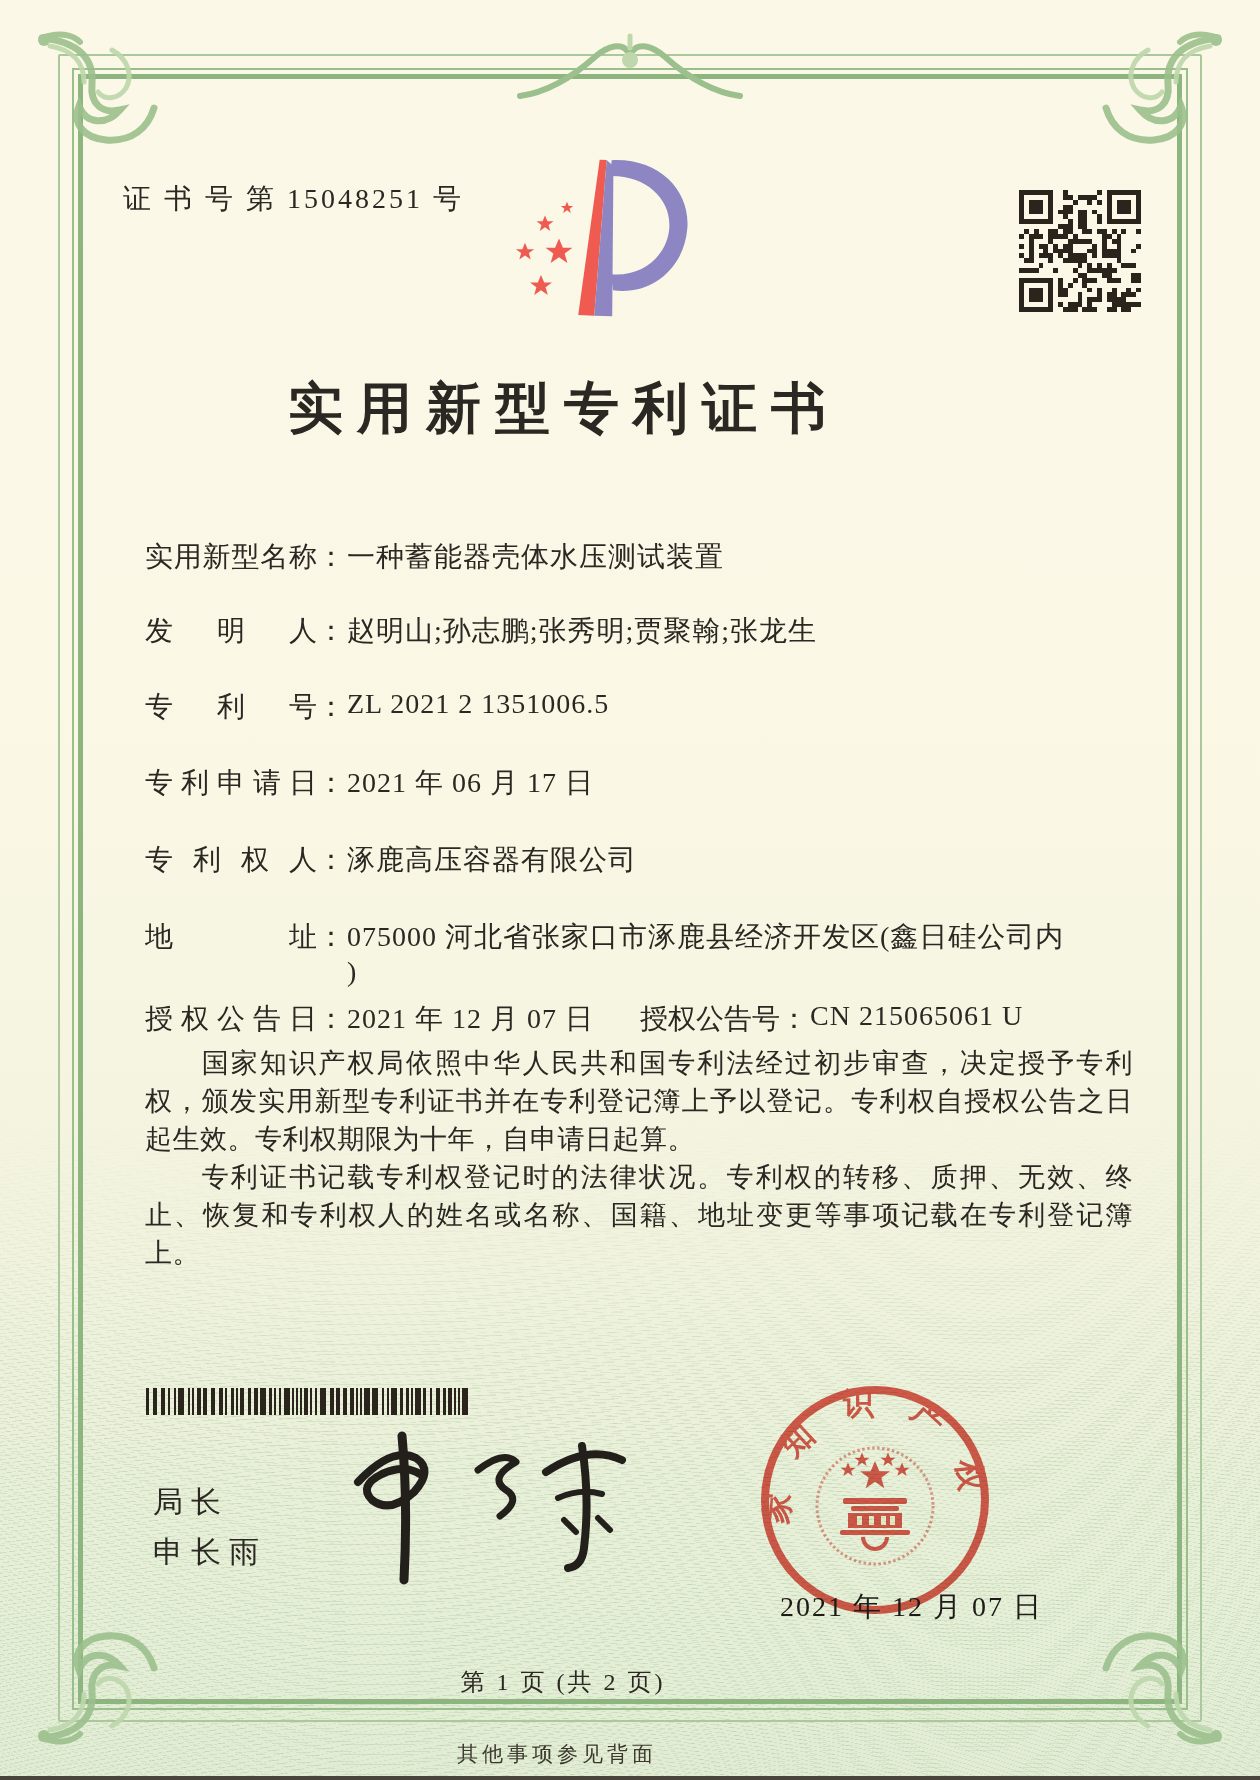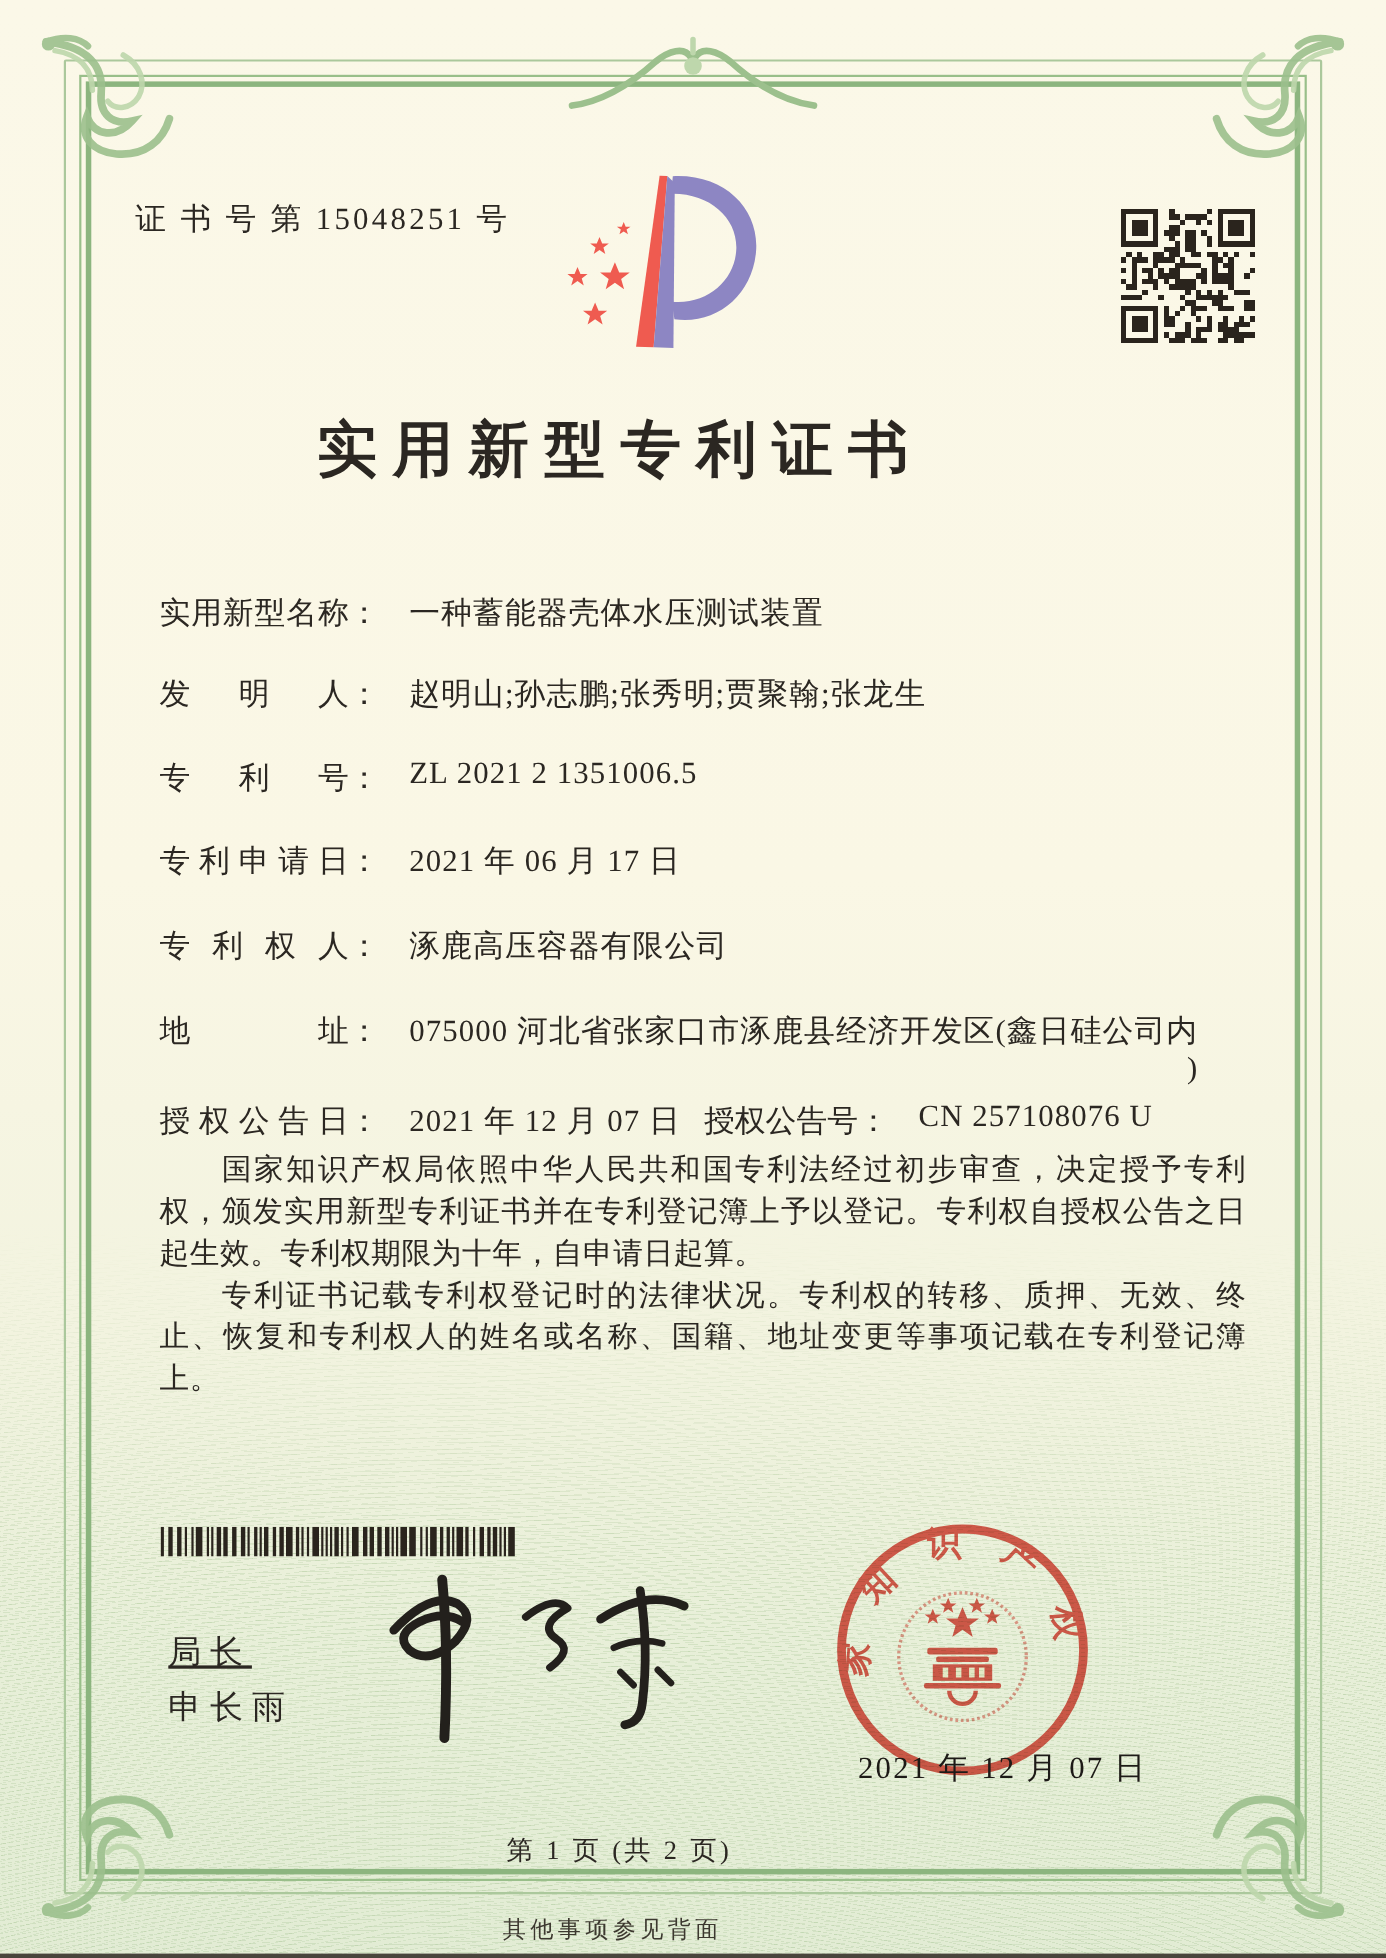--- a/index.html
+++ b/index.html
@@ -36,29 +36,29 @@
   .cert-no{position:absolute;left:123px;top:180px;font-size:28px;letter-spacing:3px;}
   .logo{position:absolute;left:505px;top:146px;width:200px;height:172px;}
   .qr{position:absolute;left:1019px;top:190px;width:122px;height:122px;}
   .title{
     position:absolute;left:60px;right:206px;top:372px;
     text-align:center;font-size:55px;font-weight:700;letter-spacing:14px;text-indent:14px;font-family:Liberation Mono, monospace;
   }
   .frow{position:absolute;left:145px;right:120px;font-size:28px;}
   .flabel{display:inline-block;width:172px;text-align:justify;text-align-last:justify;vertical-align:top;}
   .fcolon{vertical-align:top;}
-  .fvalue{display:inline-block;margin-left:27px;vertical-align:top;white-space:pre-line;max-width:770px;letter-spacing:1px;text-align:right;}
+  .fvalue{display:inline-block;margin-left:2px;vertical-align:top;white-space:pre-line;max-width:770px;letter-spacing:1px;}
   .fpair2{position:absolute;left:495px;top:0;}
   .paras{
     position:absolute;left:145px;top:1044px;width:988px;
     font-size:27px;line-height:38px;letter-spacing:.5px;text-align:justify;
   }
   .paras p{margin:0;text-indent:2.1em;}
   .barcode{position:absolute;left:146px;top:1388px;width:324px;height:27px;}
-  .signer-title{position:absolute;left:153px;top:1482px;font-size:30px;letter-spacing:8px;text-decoration:underline;}
+  .signer-title{position:absolute;left:153px;top:1482px;font-size:30px;letter-spacing:8px;}
   .signer-name{position:absolute;left:153px;top:1532px;font-size:30px;letter-spacing:8px;}
   .signature{position:absolute;left:330px;top:1420px;width:310px;height:175px;}
   .seal{position:absolute;left:757px;top:1382px;width:236px;height:236px;mix-blend-mode:multiply;opacity:.94;}
   .seal-date{position:absolute;left:780px;top:1588px;font-size:28px;color:#1d1a17;letter-spacing:2px;z-index:5;}
   .page-num{position:absolute;left:60px;right:194px;top:1666px;text-align:center;font-size:24px;letter-spacing:3px;}
   .back-note{position:absolute;left:60px;right:206px;top:1740px;text-align:center;font-size:21px;letter-spacing:4px;color:#3c382f;}
 </style>
 </head>
 <body>
 
@@ -350,21 +350,21 @@
   <div class="frow" style="top:841px">
     <span class="flabel">专利权人</span><span class="fcolon">：</span><span class="fvalue">涿鹿高压容器有限公司</span>
   </div>
   <div class="frow" style="top:918px">
     <span class="flabel">地址</span><span class="fcolon">：</span><span class="fvalue">075000  河北省张家口市涿鹿县经济开发区(鑫日硅公司内
 )</span>
   </div>
   <div class="frow" style="top:1000px">
     <span class="flabel">授权公告日</span><span class="fcolon">：</span><span class="fvalue">2021 年 12 月 07 日</span>
     <span class="fpair2">
-      <span class="flabel" style="width:140px">授权公告号</span><span class="fcolon">：</span><span class="fvalue">CN 257108076 U</span>
+      <span class="flabel" style="width:140px">授权公告号</span><span class="fcolon">：</span><span class="fvalue">CN 215065061 U</span>
     </span>
   </div>
 
   <div class="paras">
     <p>国家知识产权局依照中华人民共和国专利法经过初步审查，决定授予专利权，颁发实用新型专利证书并在专利登记簿上予以登记。专利权自授权公告之日起生效。专利权期限为十年，自申请日起算。</p>
     <p>专利证书记载专利权登记时的法律状况。专利权的转移、质押、无效、终止、恢复和专利权人的姓名或名称、国籍、地址变更等事项记载在专利登记簿上。</p>
   </div>
 
   <svg class="barcode" id="barcode-svg" viewBox="0 0 324 27" preserveAspectRatio="none">
       <rect x="0" y="0" width="3" height="27" fill="#2a241d"></rect>

